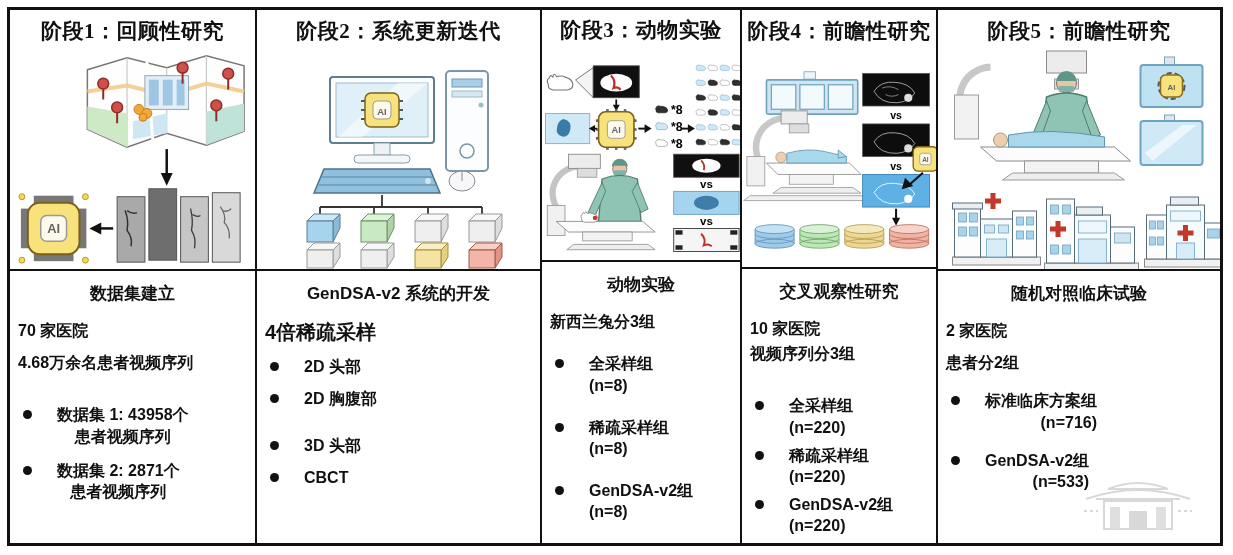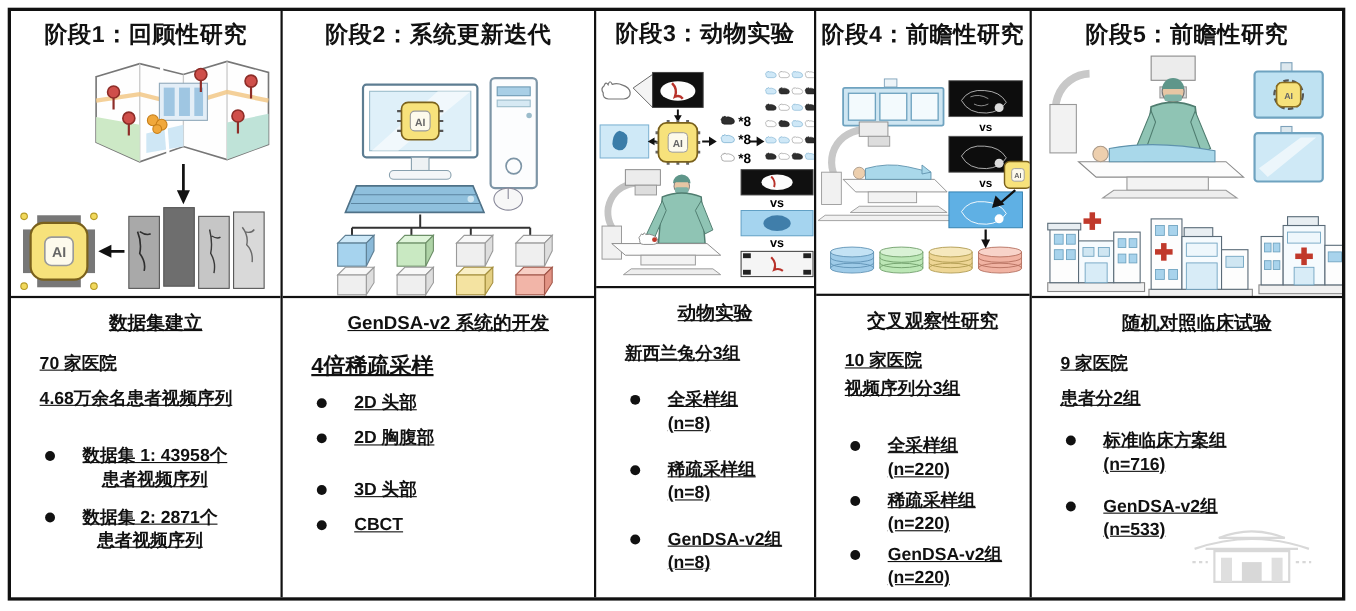--- a/index.html
+++ b/index.html
@@ -4,41 +4,41 @@
 <style>
   html,body{margin:0;padding:0;background:#fff;}
   body{width:1233px;height:555px;overflow:hidden;position:relative;
        font-family:"Liberation Sans","DejaVu Sans",sans-serif;color:#111;}
   .wrap{position:absolute;left:7px;top:7px;width:1216px;height:539px;
         border:3px solid #111;display:flex;box-sizing:border-box;background:#fff;}
   .col{display:flex;flex-direction:column;border-right:2.5px solid #111;box-sizing:border-box;}
   .col:last-child{border-right:none;flex:1;}
   .c1{width:247px}.c2{width:285px}.c3{width:200px}.c4{width:196px}
   .col-header{height:36px;display:flex;align-items:center;justify-content:center;
-        font-size:21px;font-weight:700;letter-spacing:.5px;padding-top:3px;}
+        font-size:21px;font-weight:700;letter-spacing:.5px;padding-top:3px;font-family:Liberation Serif, serif;}
   .illus{height:220px;position:relative;}
   .illus svg{display:block;width:100%;height:100%;}
-  .content{flex:1;border-top:2.5px solid #111;padding:8px 8px 0 26px;position:relative;text-decoration:underline;}
+  .content{flex:1;border-top:2.5px solid #111;padding:8px 8px 0 8px;position:relative;}
   .sec-title{text-align:center;font-size:17px;font-weight:700;margin:3px 0 14px;}
   .line{font-size:16px;font-weight:700;margin:9px 0;line-height:1.45;}
   .bullets{margin-top:12px;}
   .bullet{display:flex;gap:25px;margin:9px 0;font-size:16px;font-weight:700;line-height:1.35;}
   .dot{flex:0 0 9px;width:9px;height:9px;border-radius:50%;background:#111;margin-top:6px;margin-left:5px;}
   .c1 .bullets{margin-top:30px;text-align:center;}
   .c1 .bullet{margin:12px 0;}
   .c2 .group{margin-top:8px;}
   .c2 .group+.group{margin-top:26px;}
   .group-heading{font-size:20px;font-weight:700;margin:6px 0 6px;}
   .c2 .bullet{margin:10px 0;}
   .c3 .bullets{margin-top:6px;}
   .c3 .bullet{margin:20px 0;}
   .c4 .bullets{margin-top:30px;}
   .c4 .bullet{margin:6px 0;}
   .c5 .bullets{margin-top:4px;}
-  .c5 .bullet{margin:16px 0;}
+  .c5 .bullet{margin:16px 0;text-align:right;}
   .svgtext{font-family:"Liberation Sans","DejaVu Sans",sans-serif;font-weight:700;}
   .rb-k{fill:#2f2f2f;stroke:#111;stroke-width:.6}
   .rb-b{fill:#cfe8f7;stroke:#5f9ec4;stroke-width:.6}
   .rb-w{fill:#fff;stroke:#777;stroke-width:.6}
   .watermark{position:absolute;right:26px;bottom:10px;opacity:.8;}
 </style>
 </head>
 <body>
 
 <div class="wrap">
@@ -605,21 +605,21 @@
             <g fill="#c0392b">
                 <rect x="36.5" y="32" width="5" height="16"></rect>
                 <rect x="31" y="37.5" width="16" height="5"></rect>
               </g>
           </g>
         </g>
       </svg>
     </div>
     <div class="content">
       <div class="sec-title">随机对照临床试验</div>
-      <div class="line">9 家医院</div>
+      <div class="line">2 家医院</div>
       <div class="line">患者分2组</div>
       <div class="bullets">
         <div class="bullet">
             <span class="dot"></span>
           <div>
               <div>标准临床方案组</div>
               <div class="sub">(n=716)</div>
             </div>
           </div>
         <div class="bullet">

